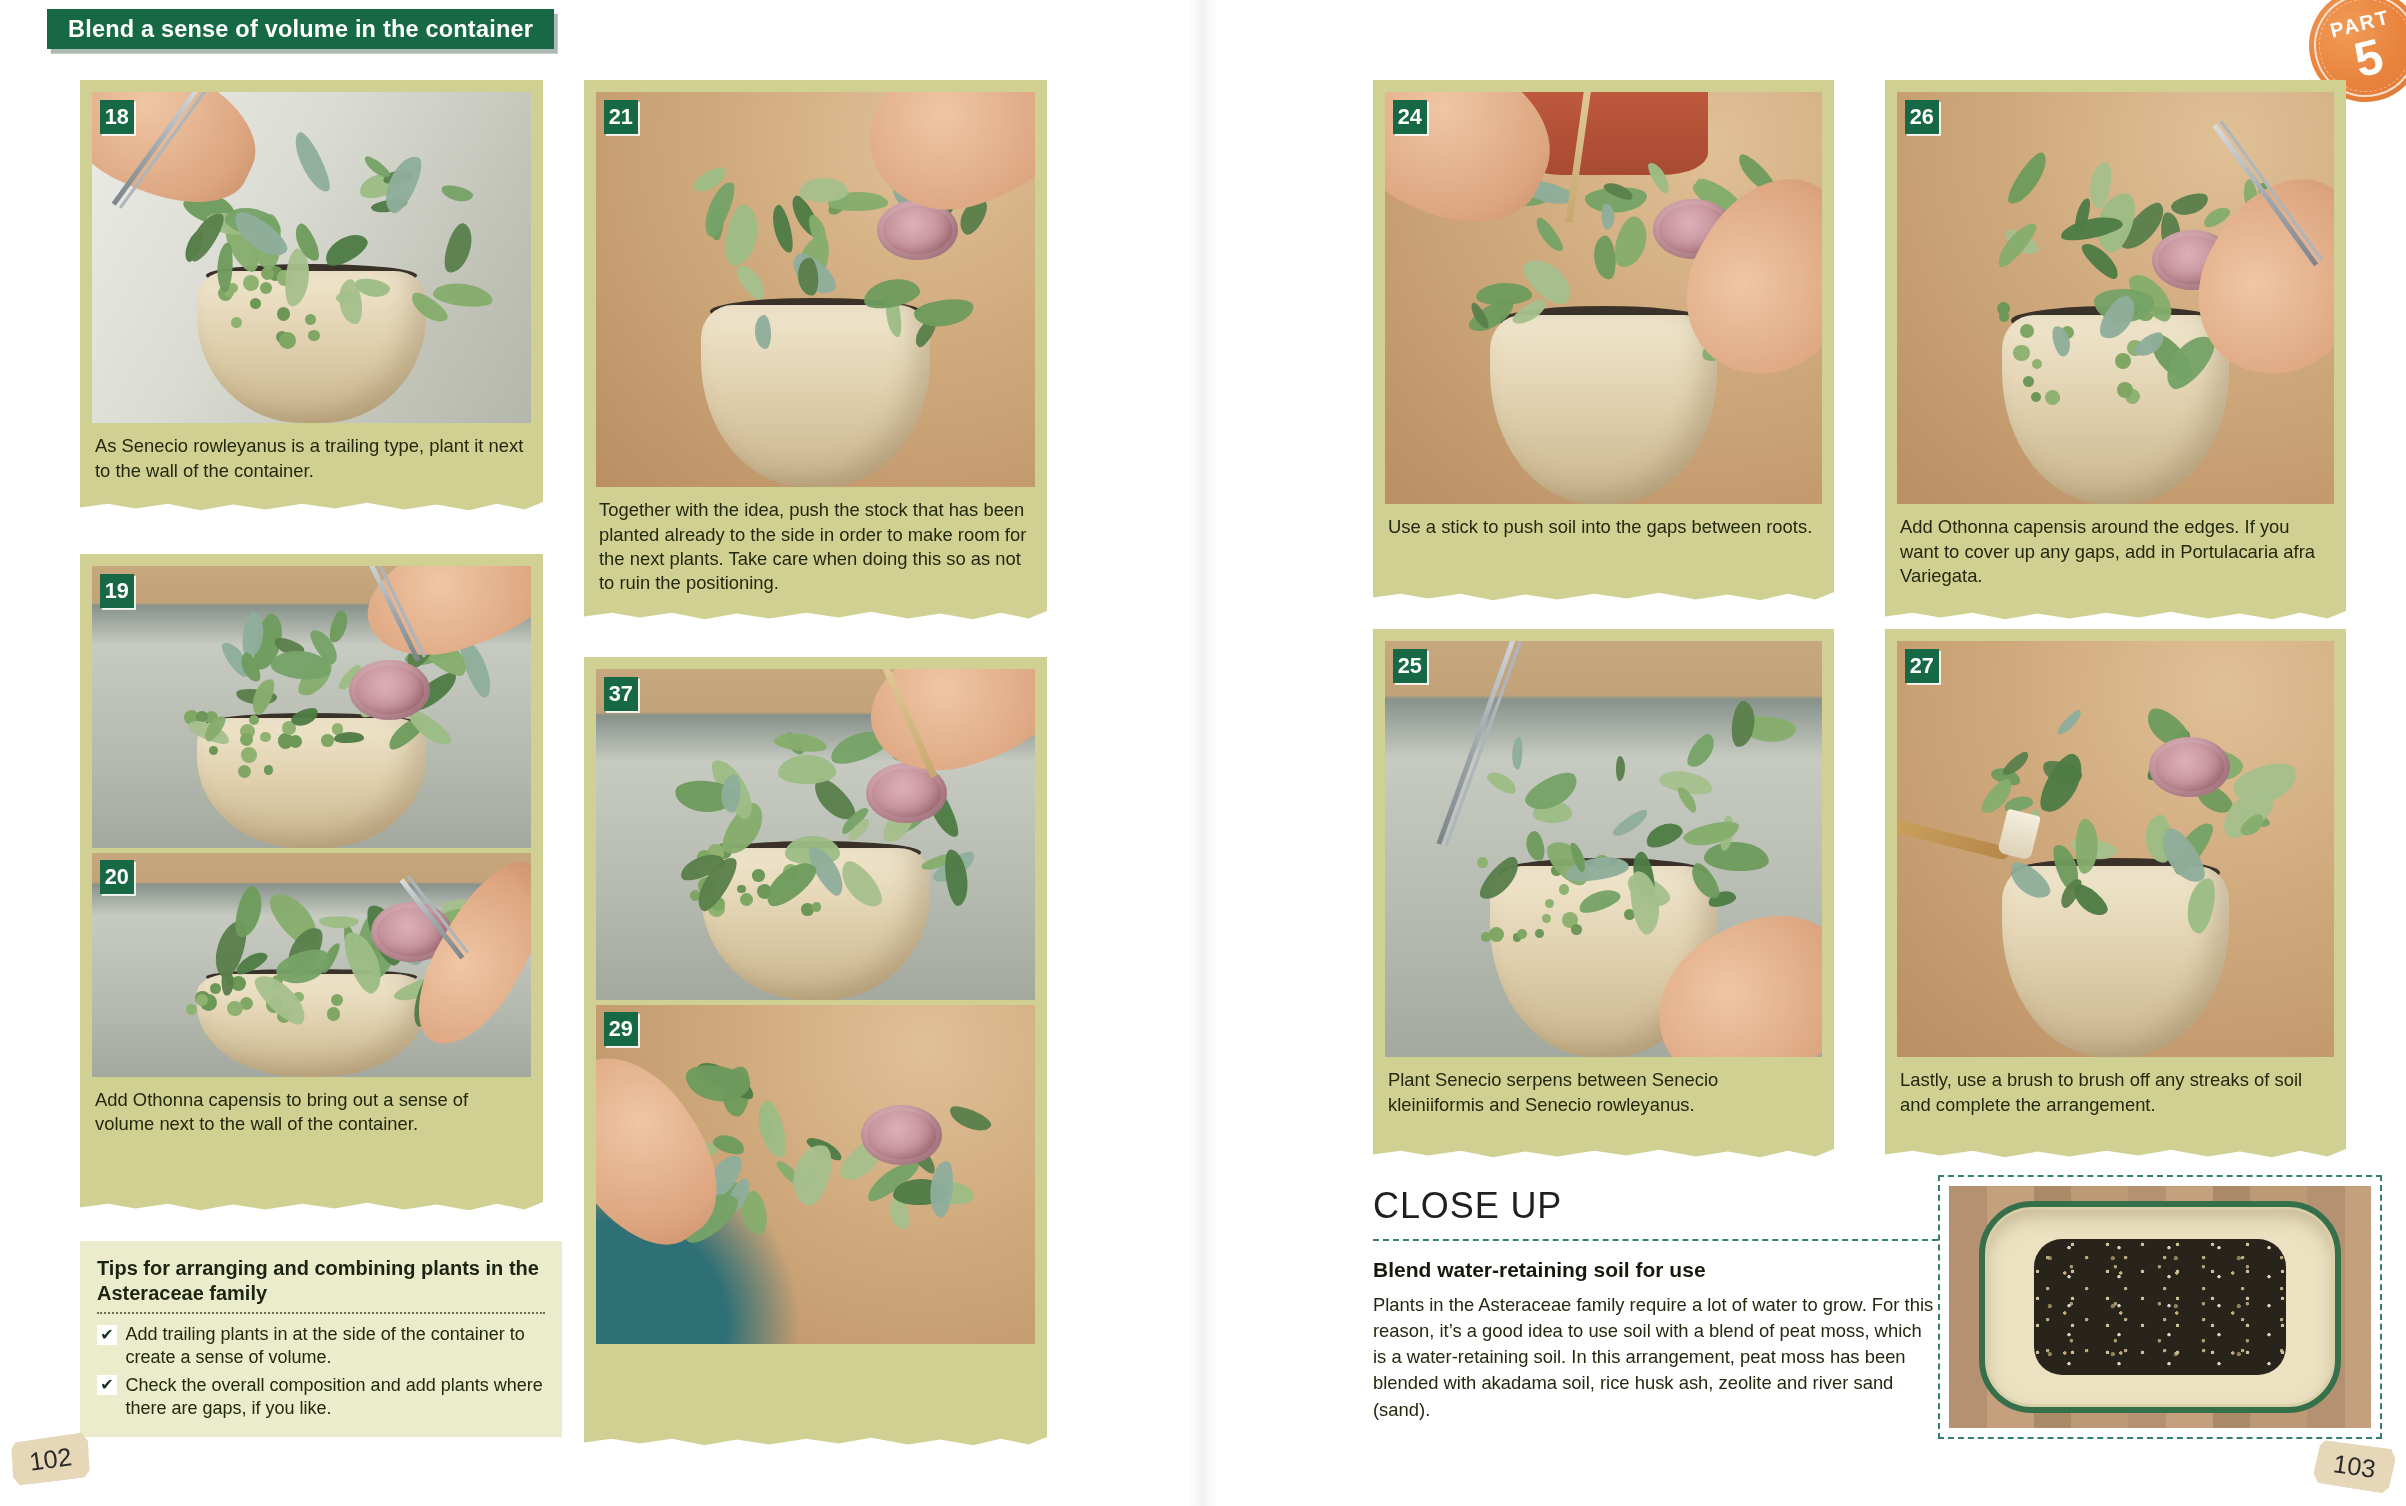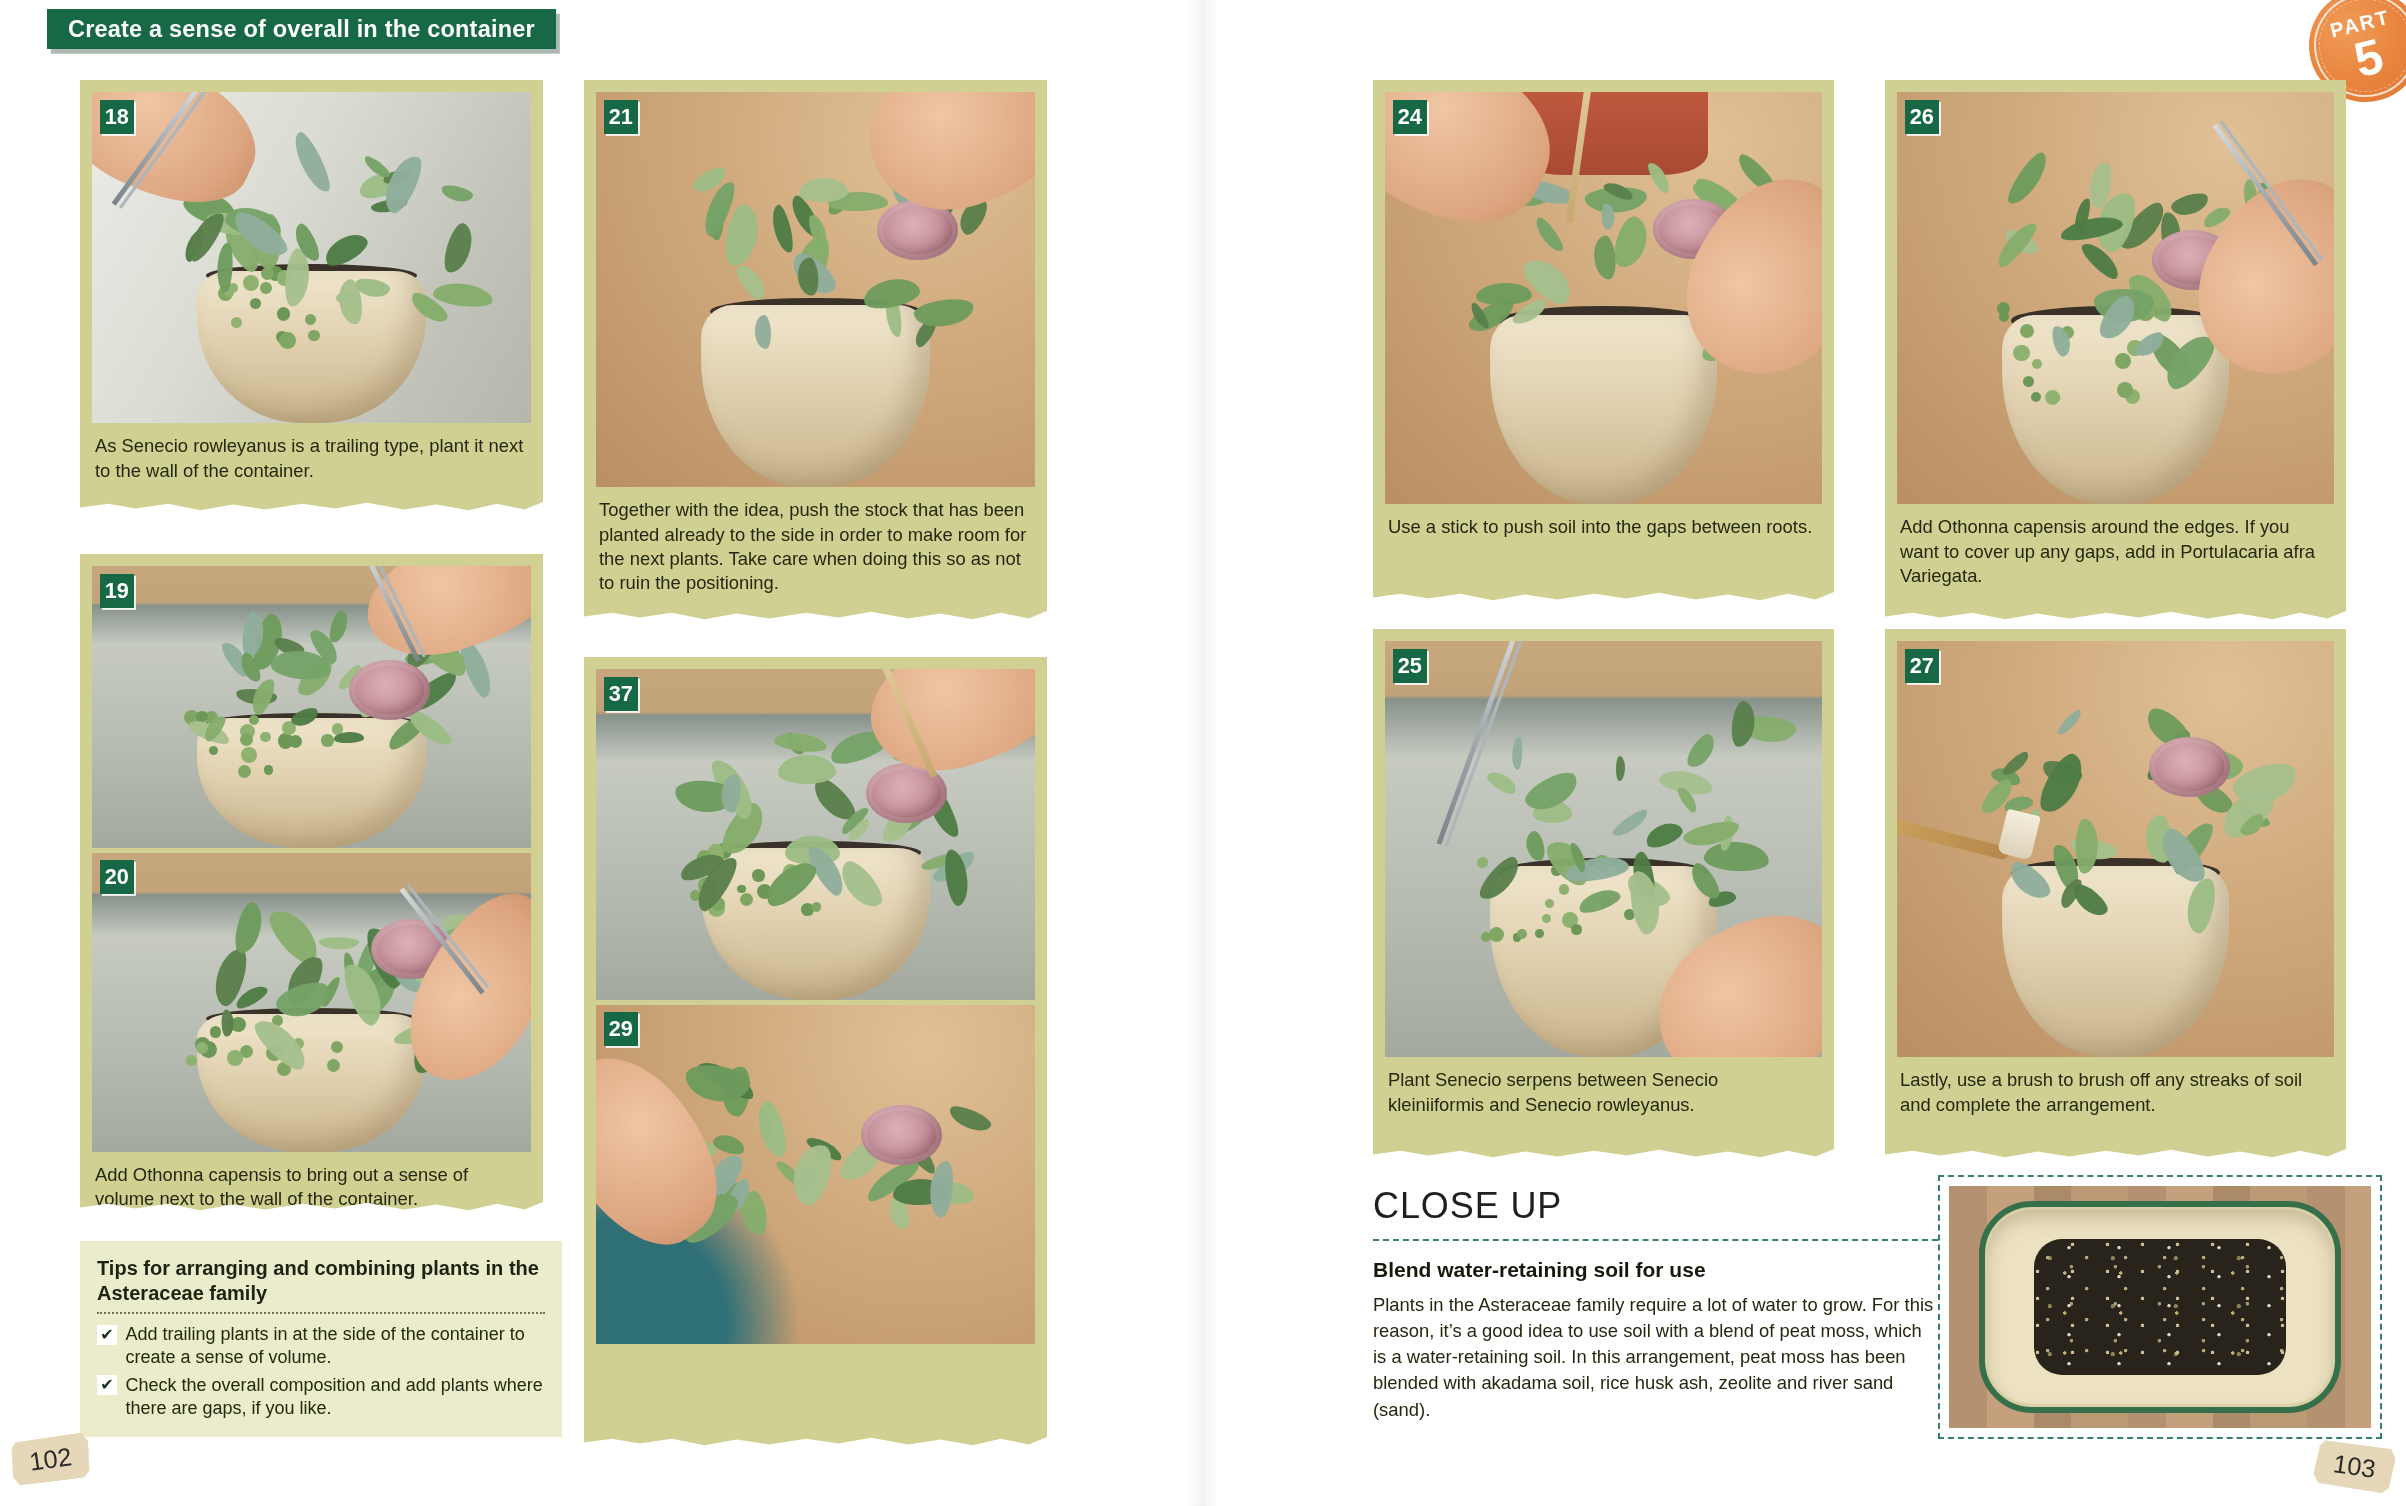--- a/index.html
+++ b/index.html
@@ -123,21 +123,21 @@
   .chip.l{left:11.3px; top:1437px; transform:rotate(-8deg);}
   .chip.r{left:2315px; top:1444px; transform:rotate(8deg);}
 </style>
 </head>
 <body>
 
 <div id="sheet">
   <div class="seam"></div>
 
   <div class="banner">
-    <span>Create a sense of overall in the container</span>
+    <span>Blend a sense of volume in the container</span>
   </div>
 
   <div class="part-badge">
     <span class="part-word">PART</span>
     <span class="part-num">5</span>
   </div>
 
   <div id="panels">
       <section class="panel" style="left: 80px; top: 80px; width: 463px; height: 435px;">
         <div class="photos">
@@ -238,21 +238,21 @@
             <span class="leaf" style="width: 28px; height: 14.7px; left: 45.2219%; top: 50.9126%; background: rgb(78, 124, 69); border-radius: 50% / 62% 62% 38% 38%; transform: rotate(157deg); opacity: 0.96;"></span>
             <span class="leaf" style="width: 59px; height: 26px; left: 59.1751%; top: 40.7292%; background: rgb(166, 191, 141); border-radius: 50% / 62% 62% 38% 38%; transform: rotate(318deg); opacity: 0.96;"></span>
             <span class="leaf" style="width: 40px; height: 16px; left: 28.1442%; top: 30.2517%; background: rgb(143, 174, 155); border-radius: 50% / 62% 62% 38% 38%; transform: rotate(55deg); opacity: 0.96;"></span>
             <span class="leaf" style="width: 31px; height: 15px; left: 32.6243%; top: 33.1127%; background: rgb(110, 155, 93); border-radius: 50% / 62% 62% 38% 38%; transform: rotate(246deg); opacity: 0.96;"></span>
             <span class="leaf" style="width: 29px; height: 12.5px; left: 24.5457%; top: 55.1472%; background: rgb(133, 173, 108); border-radius: 50% / 62% 62% 38% 38%; transform: rotate(306deg); opacity: 0.96;"></span>
             <div class="rosette" style="left: 58.5129%; top: 33.443%;"></div>
             <div class="hand" style="left: 62%; top: -10%; transform: rotate(-20deg);"></div>
             <div class="tool" style="left: 62%; top: -4%; height: 42%; transform: rotate(-26deg); transform-origin: center top;"></div>
             <span class="badge">19</span>
           </div>
-          <div class="photo bgB" style="height: 299px;">
+          <div class="photo bgB" style="height: 224px;">
             <div class="soilrim"></div>
             <div class="pot"></div>
             <span class="berry" style="width: 11px; height: 11px; left: 41.0607%; top: 54.3499%; background: rgb(127, 167, 99);"></span>
             <span class="berry" style="width: 9px; height: 9px; left: 30.6371%; top: 55.2898%; background: rgb(108, 151, 87);"></span>
             <span class="berry" style="width: 12px; height: 12px; left: 31.1957%; top: 55.4439%; background: rgb(143, 178, 113);"></span>
             <span class="berry" style="width: 13px; height: 13px; left: 33.5936%; top: 64.2454%; background: rgb(127, 167, 99);"></span>
             <span class="berry" style="width: 11.6px; height: 11.6px; left: 26.8336%; top: 57.9491%; background: rgb(108, 151, 87);"></span>
             <span class="berry" style="width: 10.4px; height: 10.4px; left: 45.822%; top: 61.9629%; background: rgb(143, 178, 113);"></span>
             <span class="berry" style="width: 13.6px; height: 13.6px; left: 53.4596%; top: 68.8522%; background: rgb(127, 167, 99);"></span>
             <span class="berry" style="width: 14.6px; height: 14.6px; left: 23.4553%; top: 61.5733%; background: rgb(108, 151, 87);"></span>

